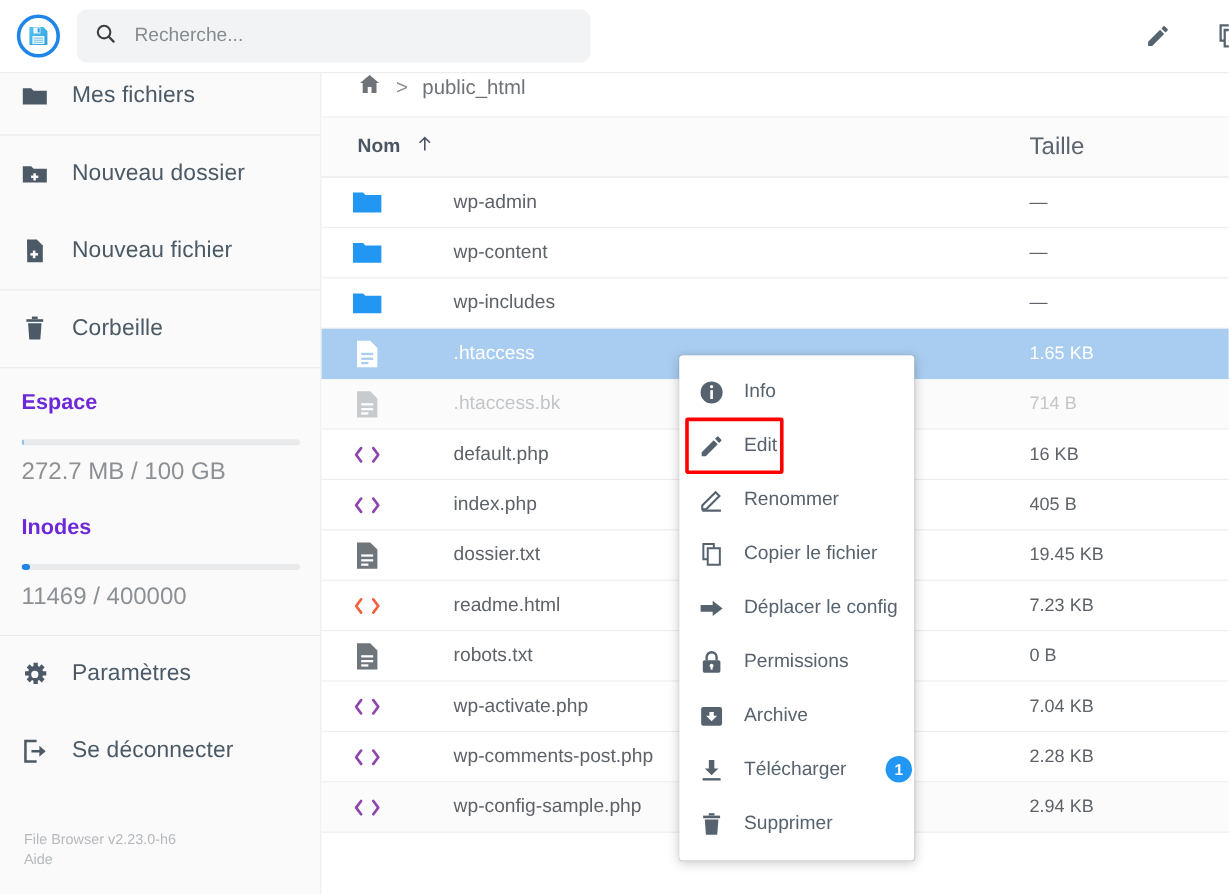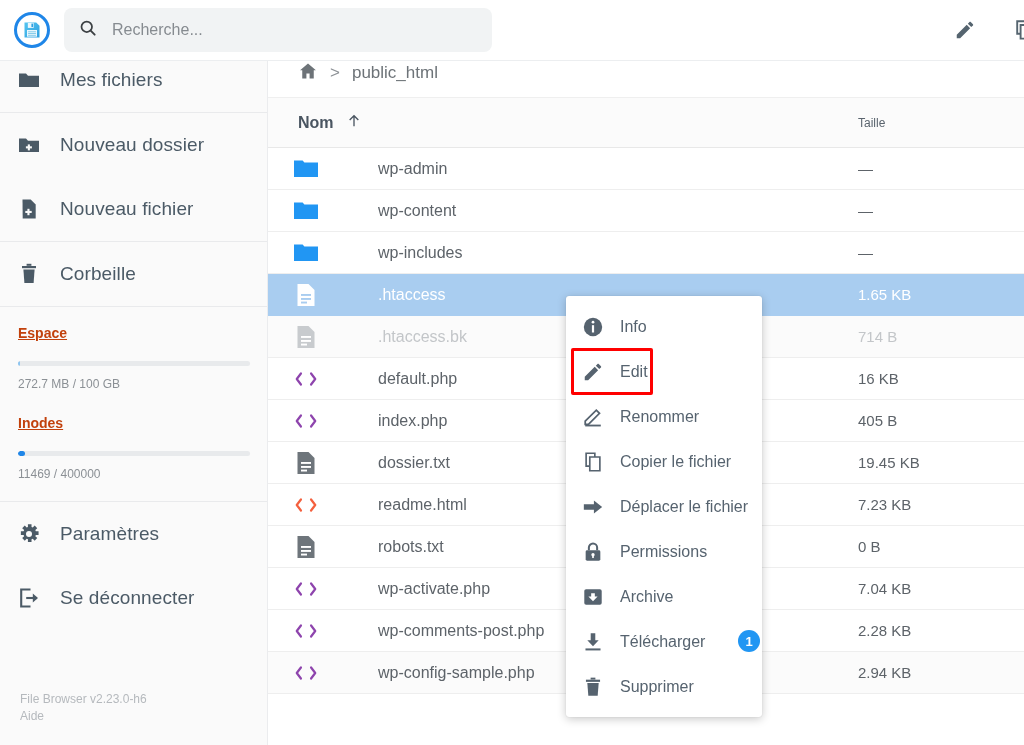--- a/index.html
+++ b/index.html
@@ -70,27 +70,27 @@
     padding-left: 16px;
     gap: 18px;
     cursor: pointer;
     color: #4b5a66;
   }
   .nav-label { font-size: 19px; color: #4b5a66; letter-spacing: .1px; }
   .nav-icon { width: 26px; height: 26px; display: flex; align-items: center; justify-content: center; flex: 0 0 26px; }
   .divider { height: 1px; background: #e9eaec; margin: 0 0 0 0; }
 
   .quota-block { padding: 18px 18px 6px 18px; }
-  .quota-title { font-size: 14px; font-weight: bold; color: #c2410c; margin-bottom: 20px; text-decoration: underline; }
+  .quota-title { font-size: 18px; font-weight: bold; color: #6d28d9; margin-bottom: 20px; }
   .bar-track {
     height: 5px; width: 232px; background: #e8eaec; border-radius: 3px;
     overflow: hidden; margin-bottom: 11px;
   }
   .bar-fill { height: 100%; border-radius: 3px; }
-  .quota-text { font-size: 12px; color: #8b9095; }
+  .quota-text { font-size: 20px; color: #8b9095; }
 
   .sidebar-footer {
     position: absolute; bottom: 20px; left: 20px;
     font-size: 12px; color: #b5b9bd; line-height: 17px;
   }
   .sidebar-footer a { color: #b5b9bd; text-decoration: none; cursor: pointer; }
 
   
   .main {
     position: absolute; top: 48px; left: 268px;
@@ -109,21 +109,21 @@
     height: 50px; display: flex; align-items: center;
     background: #fbfbfb;
     border-bottom: 1px solid #e8e8e8;
   }
   .th-name {
     padding-left: 30px; font-size: 16px; font-weight: bold; color: #4a5561;
     display: flex; align-items: center; gap: 12px; cursor: pointer;
   }
   .th-size {
     position: absolute; left: 590px;
-    font-size: 12px; color: #5a646e; cursor: pointer;
+    font-size: 20px; color: #5a646e; cursor: pointer;
   }
   .table-head-inner { position: relative; width: 100%; display: flex; align-items: center; }
 
   .rows { position: relative; }
   .row {
     position: relative;
     height: 42px;
     display: flex; align-items: center;
     border-bottom: 1px solid #eeeeee;
     cursor: pointer;
@@ -528,21 +528,21 @@
           </svg>
         </span>
         <span class="ctx-label">Copier le fichier</span>
       </div>
       <div class="ctx-item">
         <span class="ctx-icon">
           <svg width="22" height="22" viewBox="0 0 24 24">
             <path fill="#56636f" d="M2 9h11V5l9 7-9 7v-4H2z"></path>
           </svg>
         </span>
-        <span class="ctx-label">Déplacer le fichier</span>
+        <span class="ctx-label">Déplacer le config</span>
       </div>
       <div class="ctx-item">
         <span class="ctx-icon">
           <svg width="22" height="22" viewBox="0 0 24 24">
             <path fill="none" stroke="#56636f" stroke-width="2.2" d="M7.5 10V7.2a4.5 4.5 0 019 0V10"></path>
             <rect x="4" y="10" width="16" height="11.5" rx="1.6" fill="#56636f"></rect>
             <circle cx="12" cy="15" r="1.8" fill="#fff"></circle>
             <rect x="11.1" y="15" width="1.8" height="3.6" fill="#fff"></rect>
           </svg>
         </span>

